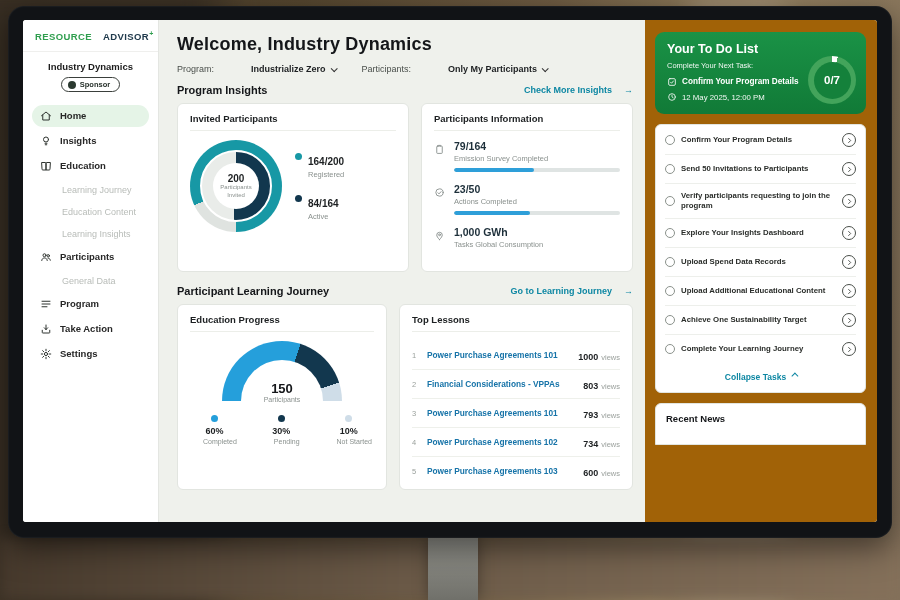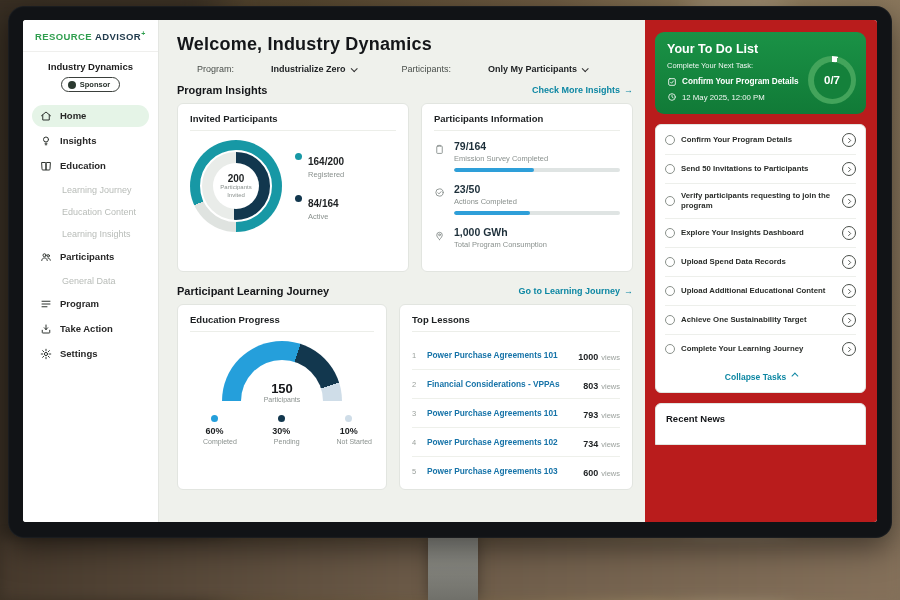--- a/index.html
+++ b/index.html
@@ -17,47 +17,47 @@
   
   .monitor { position:absolute; left:8px; top:6px; width:884px; height:532px;
              background:#111316; border-radius:16px; padding:14px 15px 16px;
              box-shadow:0 10px 30px rgba(0,0,0,.5), inset 0 0 2px rgba(255,255,255,.15); }
   .screen { width:100%; height:100%; background:#fff; border-radius:3px; overflow:hidden; display:flex; }
 
   
   .sidebar { width:136px; flex-shrink:0; background:#fff; border-right:1px solid #e4e6e2; }
   .logo { padding:10px 12px 9px; border-bottom:1px solid #efefed; font-size:9.5px; font-weight:bold; letter-spacing:.4px; white-space:nowrap; }
   .logo-res { color:#2f9e4e; }
-  .logo-adv { color:#203a4c; margin-left:3px; }
+  .logo-adv { color:#203a4c; margin-left:11px; }
   .logo-plus { color:#2f9e4e; font-size:7px; vertical-align:super; }
   .org { text-align:center; padding:9px 4px 4px; }
   .org-name { font-size:9.5px; font-weight:bold; color:#1c1c1c; }
   .badge { display:inline-flex; align-items:center; gap:4px; margin-top:5px; border:1px solid #3a3f3b;
            border-radius:10px; padding:2px 9px 2px 6px; font-size:7.5px; font-weight:bold; color:#26302a; cursor:pointer; background:#fff; }
   .badge-dot { width:8px; height:8px; border-radius:50%; background:#2b3a30; }
   .nav { margin-top:8px; padding:0 9px; }
   .nav-item { display:flex; align-items:center; gap:8px; height:22px; padding:0 8px; border-radius:11px;
               font-size:9.5px; font-weight:bold; color:#272727; margin-bottom:3px; cursor:pointer; }
   .nav-item.active { background:#e5f4e7; }
   .nav-sub { display:flex; align-items:center; height:20px; padding-left:30px; font-size:9px; color:#b8bcb8; margin-bottom:2px; cursor:pointer; }
   .nicon { width:12px; height:12px; display:inline-flex; color:#2f3430; flex-shrink:0; }
   .nicon svg { width:12px; height:12px; }
 
   
   .main { flex:1; background:#eff1ec; padding:14px 12px 0 18px; overflow:hidden; }
   .welcome { font-size:18px; font-weight:bold; color:#141619; letter-spacing:.2px; }
   .filters { display:flex; gap:26px; align-items:center; margin:9px 0 10px; font-size:9px; color:#4a4f4b; }
-  .filter { display:flex; align-items:center; gap:5px; cursor:pointer;margin-left:20px; }
+  .filter { display:flex; align-items:center; gap:5px; cursor:pointer; }
   .fvalue { font-weight:bold; color:#1d2022;padding-left:32px; }
   .chev { width:5px; height:5px; border-right:1.4px solid #333; border-bottom:1.4px solid #333; display:inline-block; }
   .chev-down { transform:rotate(45deg) translateY(-1px); }
   .chev-up { transform:rotate(-135deg) translateY(2px); }
   .section-head { display:flex; justify-content:space-between; margin:6px 0 7px; }
   .section-title { font-size:11px; font-weight:bold; color:#141619; }
-  .more-link { font-size:9px; font-weight:bold; color:#0d87a3; display:flex; align-items:center; gap:4px; cursor:pointer; text-decoration:none; }
+  .more-link { font-size:9px; font-weight:bold; color:#0d87a3; display:flex; align-items:center; gap:12px; cursor:pointer; text-decoration:none; }
   .cards-row { display:flex; gap:12px; align-items:stretch; }
   .card { background:#fff; border:1px solid #e2e5e0; border-radius:6px; padding:9px 12px 11px; }
   .card-title { font-size:9.5px; font-weight:bold; color:#1d2022; padding-bottom:6px; border-bottom:1px solid #eceee9; margin-bottom:9px; }
 
   
   .card-invited { width:232px; }
   .donut-wrap { display:flex; align-items:center; gap:13px; }
   .donut { position:relative; width:92px; height:92px; flex-shrink:0; }
   .d-ring1 { position:absolute; inset:0; border-radius:50%;
              background:conic-gradient(from 180deg,#dfe3e0 0 65deg,#1798a5 65deg 360deg); }
@@ -102,21 +102,21 @@
   .card-lessons { flex:1; padding-bottom:4px; }
   .lesson-row { display:flex; align-items:center; gap:7px; padding:5px 0; border-bottom:1px solid #eef0eb; }
   .lesson-row:last-child { border-bottom:none; }
   .l-rank { font-size:7.5px; color:#9aa09c; width:8px; }
   .l-title { flex:1; font-size:8.3px; color:#1673a8; font-weight:bold; cursor:pointer; }
   .l-views { white-space:nowrap; }
   .l-count { font-size:9px; font-weight:bold; color:#1d2022; }
   .l-unit { font-size:7.5px; color:#9aa09c; margin-left:3px; }
 
   
-  .rightpanel { width:232px; flex-shrink:0; background:#b91c1c; padding:12px 11px 0 10px; overflow:hidden; }
+  .rightpanel { width:232px; flex-shrink:0; background:#a16207; padding:12px 11px 0 10px; overflow:hidden; }
   .todo-card { position:relative; background:linear-gradient(180deg,#1a9246,#117a37); border-radius:9px;
                padding:10px 66px 12px 12px; color:#fff; }
   .todo-title { font-size:12.5px; font-weight:bold; }
   .todo-sub { font-size:7.5px; opacity:.92; margin:5px 0 7px; }
   .todo-next { display:flex; align-items:center; gap:5px; font-size:8.2px; font-weight:bold; line-height:1.2; }
   .todo-due { display:flex; align-items:center; gap:5px; font-size:7.8px; margin-top:5px; opacity:.95; }
   .ticon { width:10px; height:10px; color:#fff; flex-shrink:0; }
   .ticon svg { width:10px; height:10px; }
   .todo-ring { position:absolute; right:10px; top:24px; width:48px; height:48px; border-radius:50%;
                background:conic-gradient(#ffffff 0 14deg,#43a45b 14deg 360deg);
@@ -322,21 +322,21 @@
                 </div>
             </div>
           </div>
           <div class="stat">
             <span class="sicon"><svg viewBox="0 0 24 24" fill="none" stroke="currentColor" stroke-width="2" stroke-linecap="round" stroke-linejoin="round">
                   <path d="M12 21c-4-4.2-6-7.3-6-10a6 6 0 1 1 12 0c0 2.7-2 5.8-6 10Z"></path>
                   <circle cx="12" cy="10.5" r="2"></circle>
                 </svg></span>
             <div class="stat-body">
               <div class="stat-value">1,000 GWh</div>
-              <div class="stat-label">Total Program Consumption</div>
+              <div class="stat-label">Tasks Global Consumption</div>
             </div>
           </div>
         </div>
       </div>
 
       <div class="section-head" style="margin-top:13px">
         <div class="section-title">Participant Learning Journey</div>
         <a class="more-link">
           <span>Go to Learning Journey</span>
           <span>→</span>

